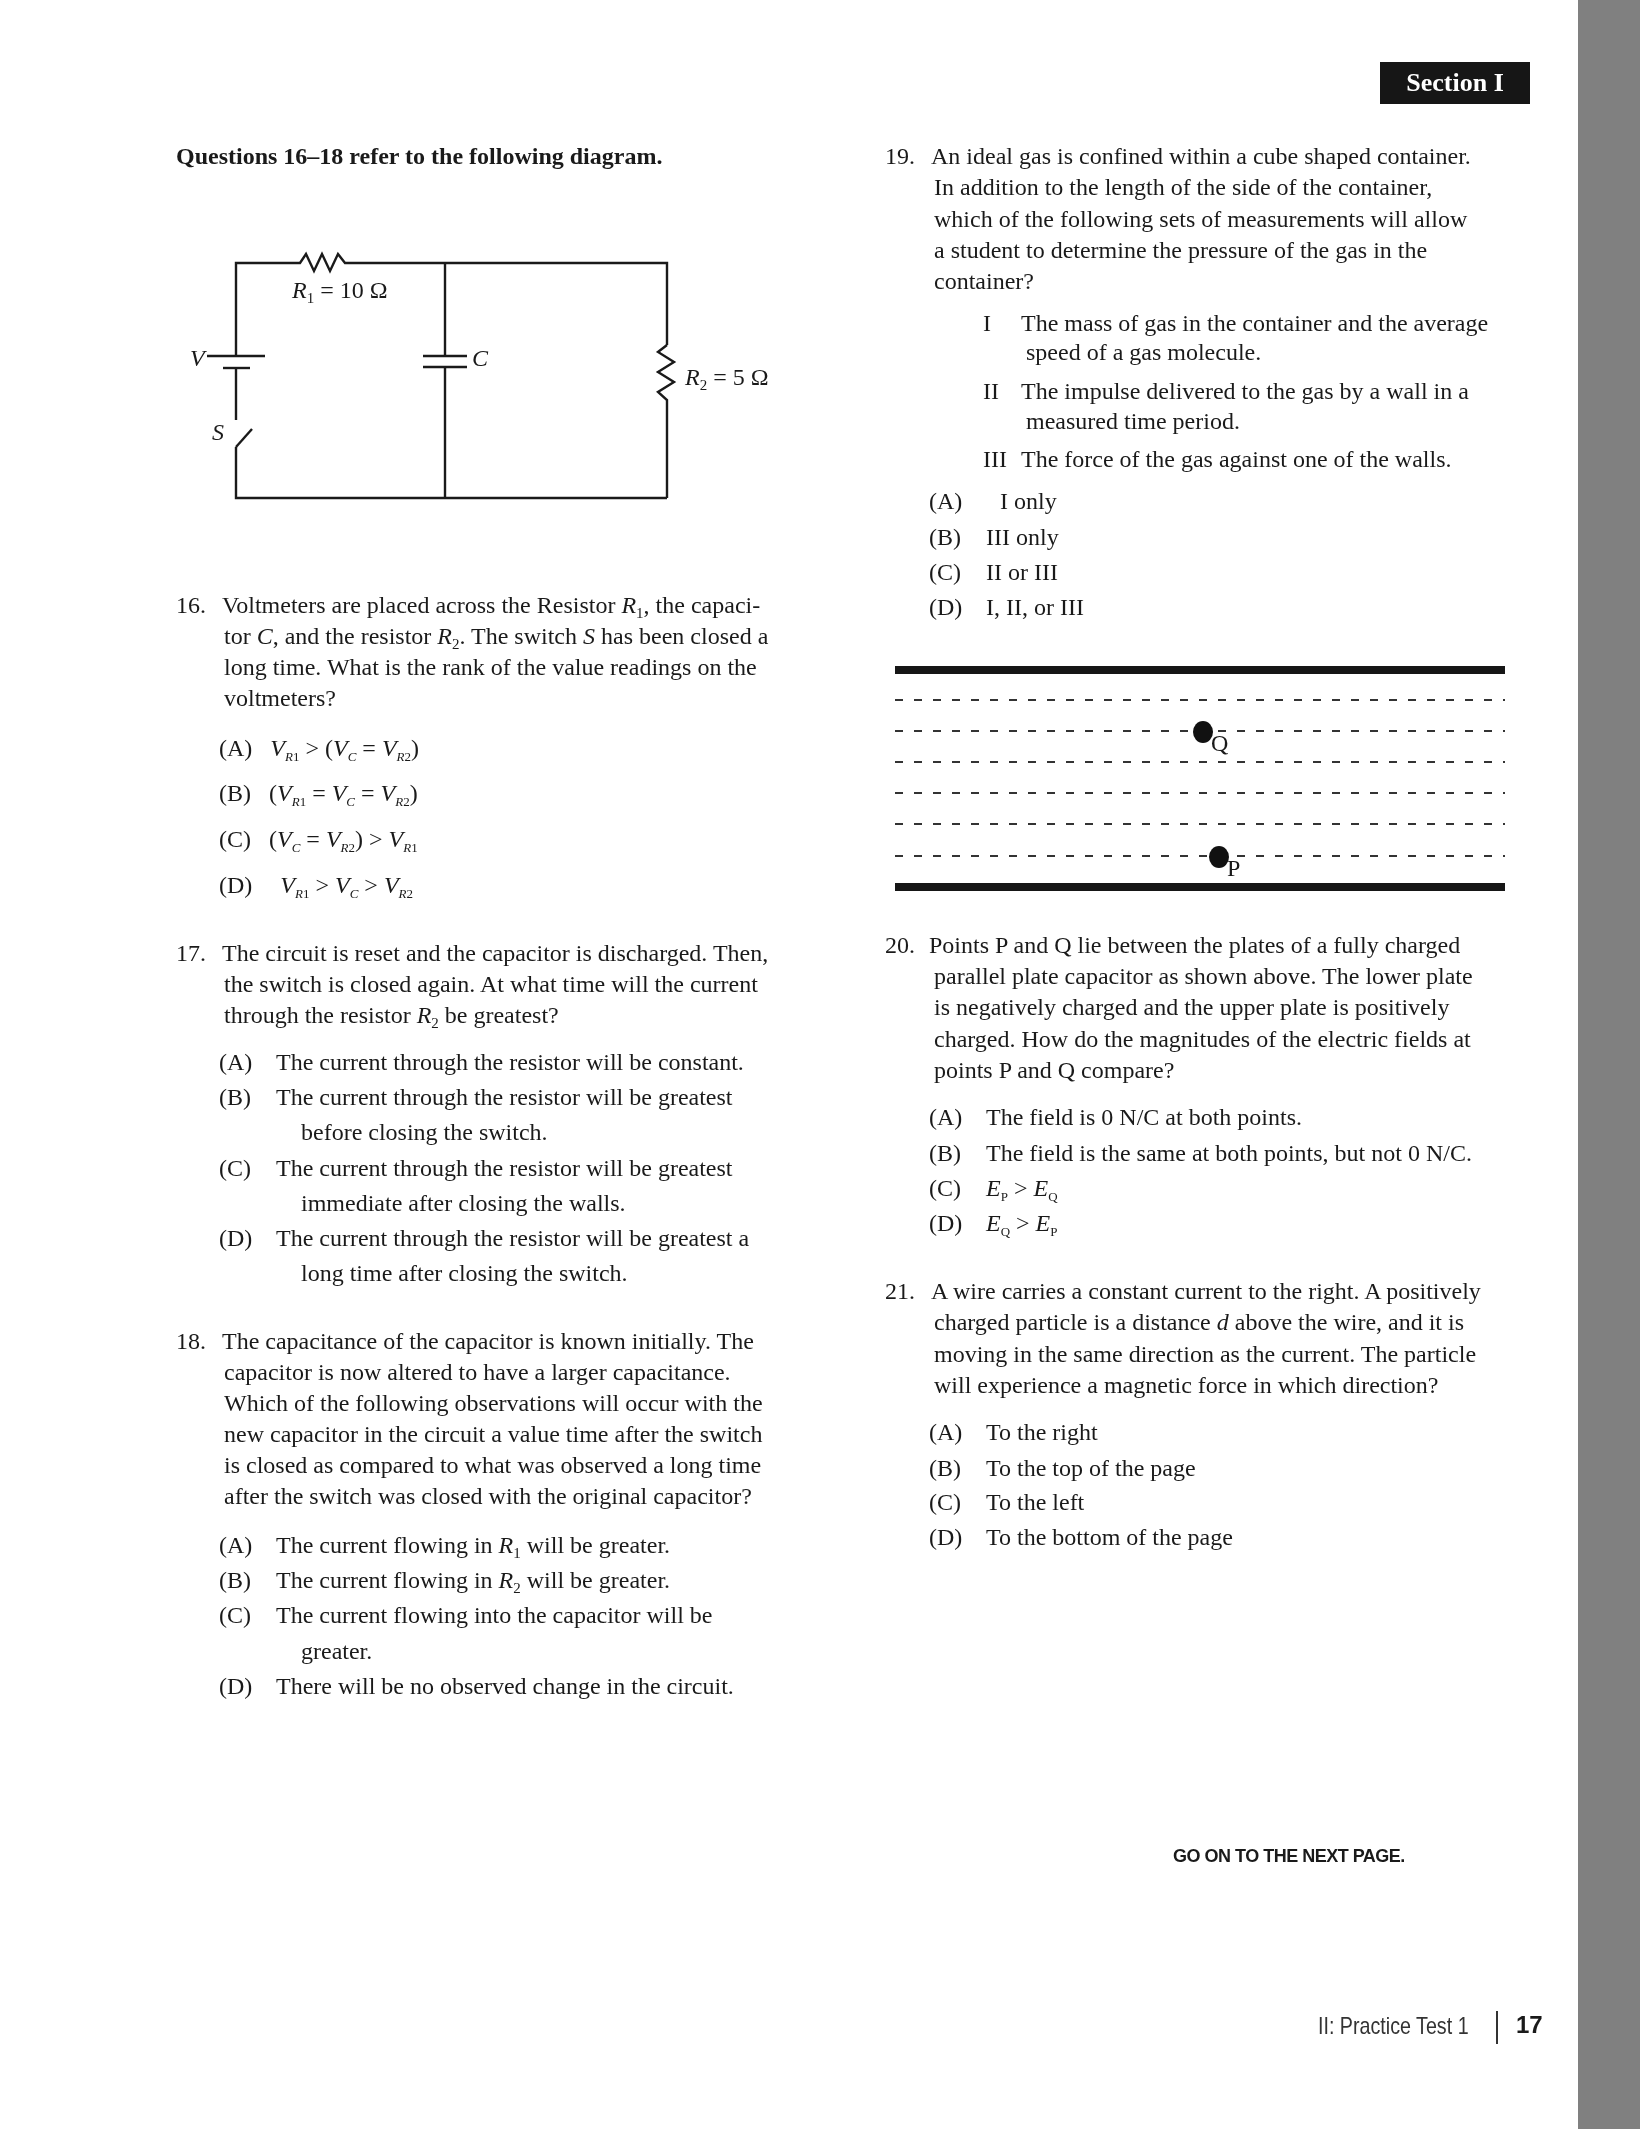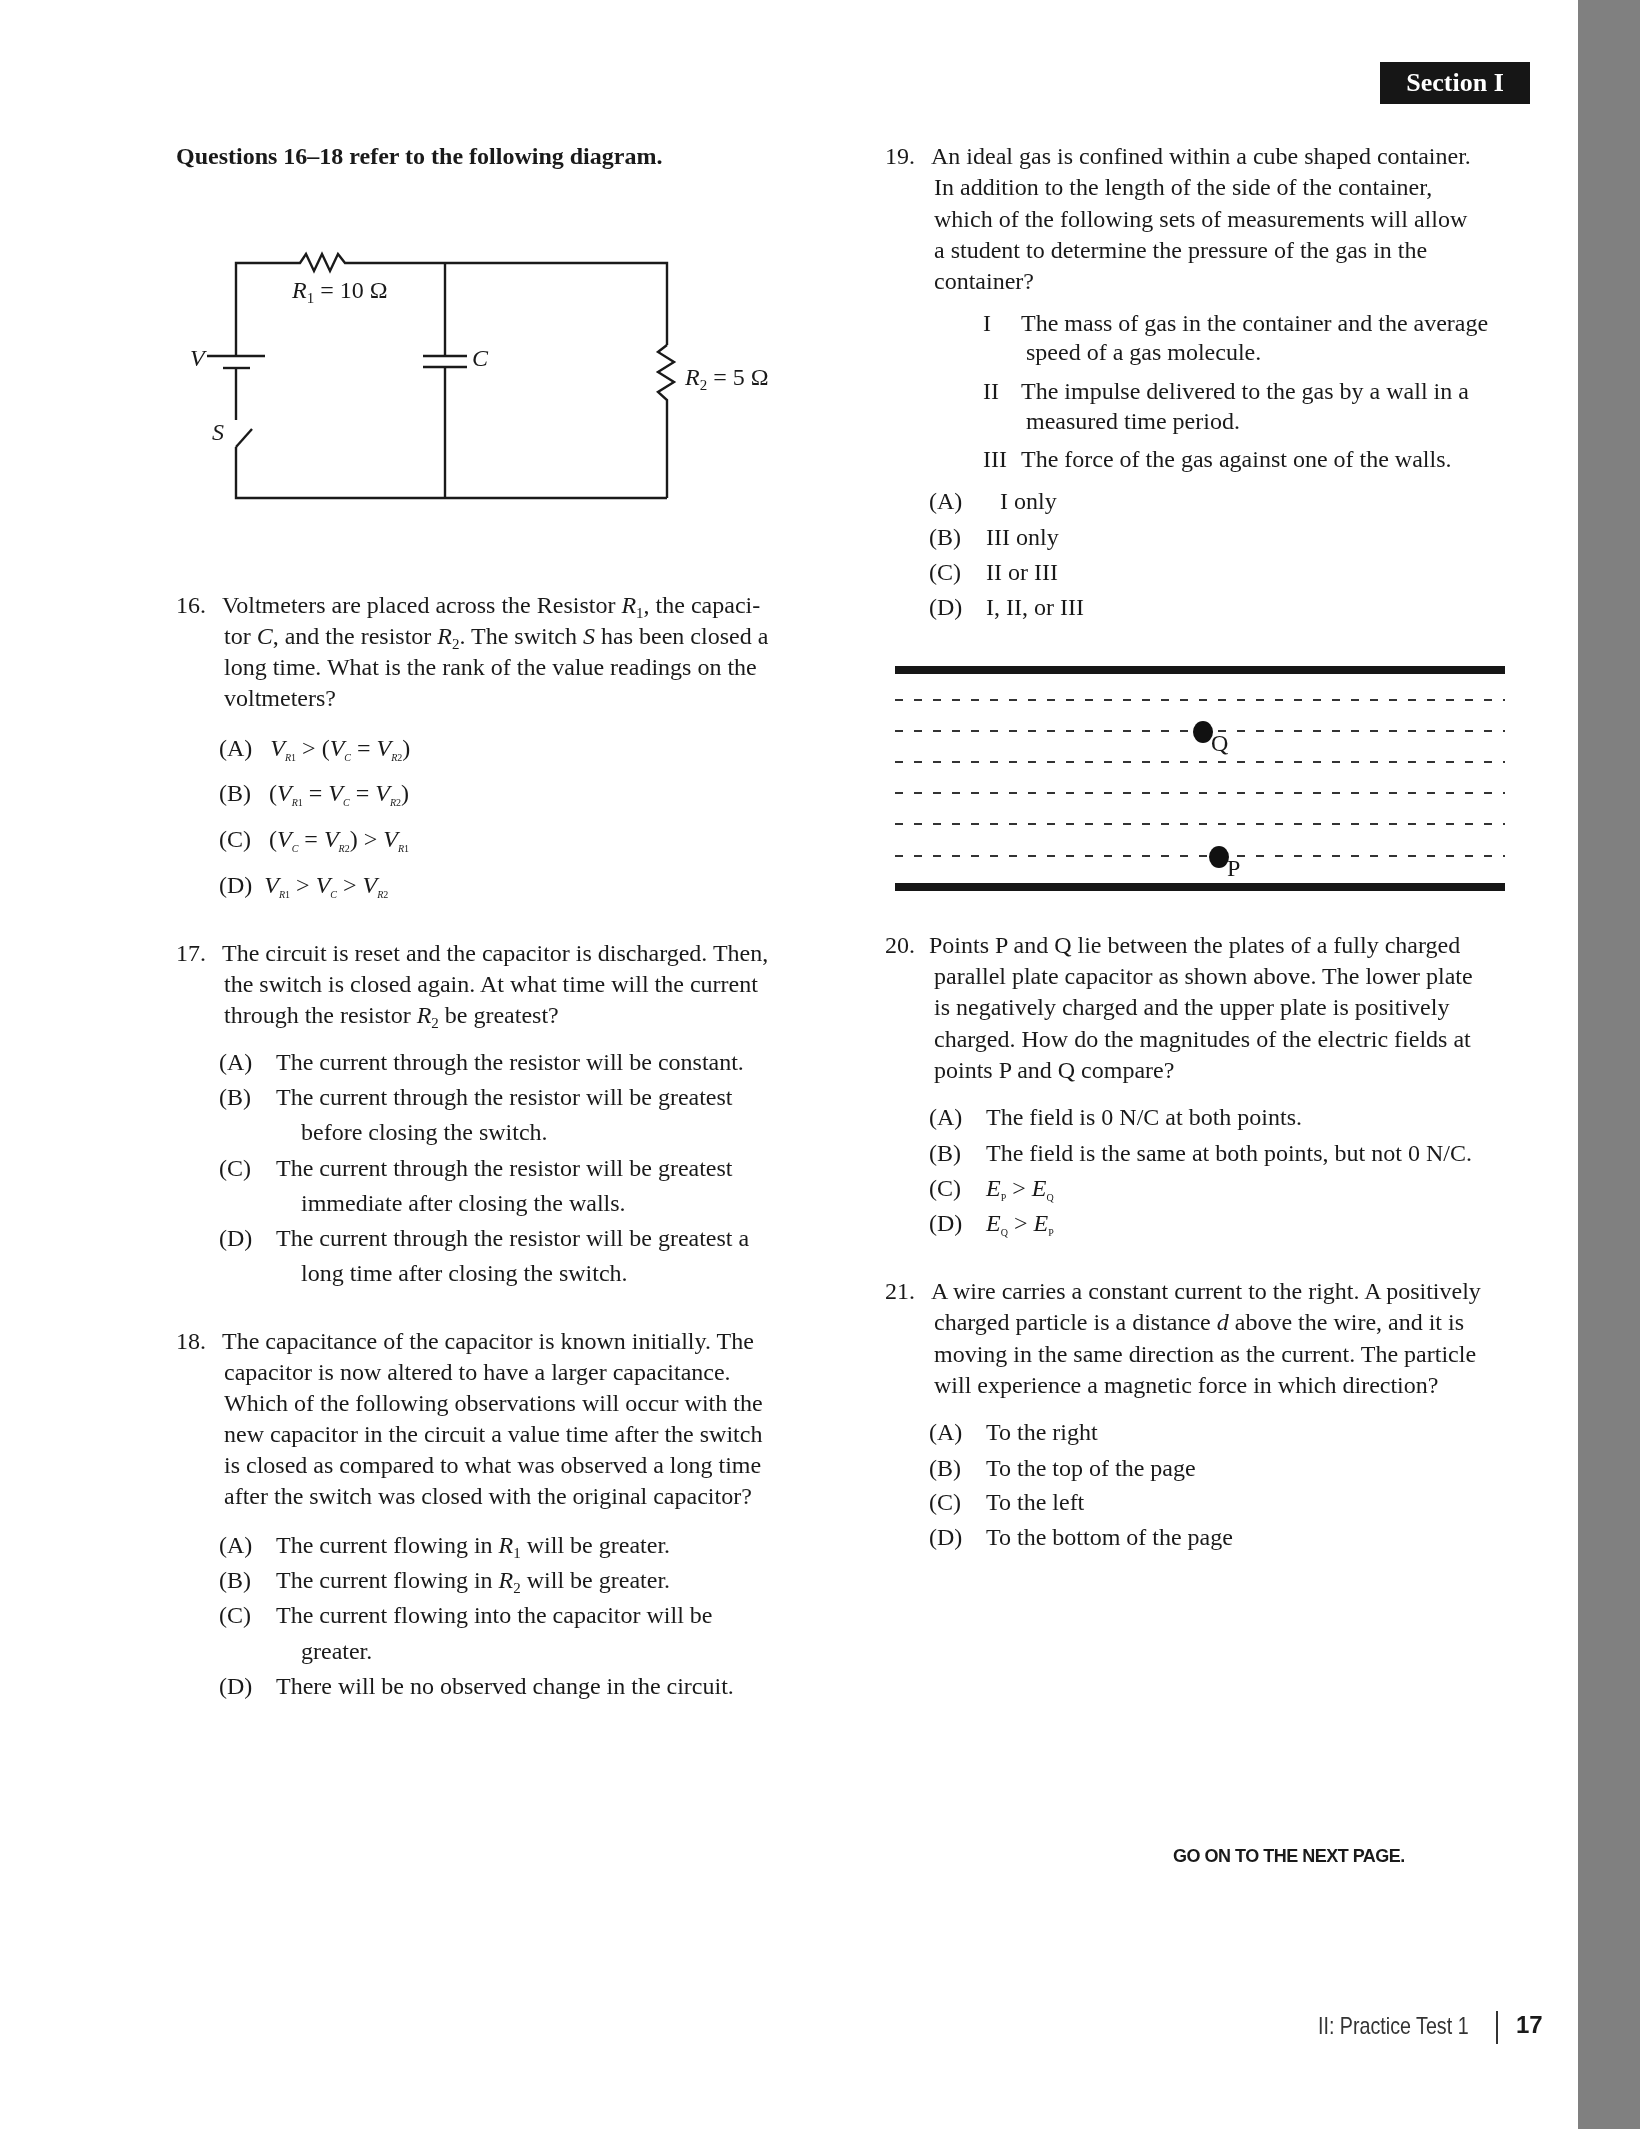--- a/index.html
+++ b/index.html
@@ -6,21 +6,21 @@
   body { width:1640px; height:2129px; position:relative; background:#ffffff; overflow:hidden;
          font-family:"Liberation Serif", serif; color:#1a1a1a; }
   .sidebar { position:absolute; left:1578px; top:0; width:62px; height:2129px; background:#808080; }
   .section-tab { position:absolute; left:1380px; top:62px; width:150px; height:42px; background:#161616;
          color:#fff; font-family:"Liberation Serif", serif; font-weight:bold; font-size:26px;
          display:flex; align-items:center; justify-content:center; }
   .t { position:absolute; font-size:24px; line-height:31px; white-space:nowrap; }
   .bold { font-weight:bold; }
   .i { font-style:italic; }
   sub { font-size:15px; vertical-align:-5px; line-height:0; }
-  sub.s { font-size:10px; }
+  sub.s { font-size:13px; }
   .go { position:absolute; left:1173px; top:1846px; font-family:"Liberation Sans", sans-serif;
         font-weight:bold; font-size:18px; letter-spacing:-0.5px; color:#1a1a1a; white-space:nowrap; }
   .footer-label { position:absolute; left:1318px; top:2012px; font-family:"Liberation Sans", sans-serif;
         font-size:24px; color:#333; transform:scaleX(0.82); transform-origin:left; white-space:nowrap; }
   .footer-sep { position:absolute; left:1496px; top:2011px; width:2px; height:33px; background:#333; }
   .footer-page { position:absolute; left:1516px; top:2011px; font-family:"Liberation Sans", sans-serif;
         font-weight:bold; font-size:24px; color:#1a1a1a; }
   svg { position:absolute; overflow:visible; }
 </style>
 </head>
@@ -63,21 +63,21 @@
 <div>
   <div class="t" style="left:176px;top:590px;">16.</div>
   <div class="t" style="left:222px;top:590px;"><span>Voltmeters are placed across the Resistor </span><span class="i">R</span><sub>1</sub><span>, the capaci-</span></div>
   <div class="t" style="left:224px;top:621px;"><span>tor </span><span class="i">C</span><span>, and the resistor </span><span class="i">R</span><sub>2</sub><span>. The switch </span><span class="i">S</span><span> has been closed a</span></div>
   <div class="t" style="left:224px;top:652px;">long time. What is the rank of the value readings on the</div>
   <div class="t" style="left:224px;top:683px;">voltmeters?</div>
 
   <div class="t" style="left:219px;top:733px;"><span>(A)</span><span style="margin-left:18px"><span class="i">V</span><sub class="s"><span class="i">R</span><span>1</span></sub><span> &gt; </span><span>(</span><span class="i">V</span><sub class="s i">C</sub><span> = </span><span class="i">V</span><sub class="s"><span class="i">R</span><span>2</span></sub><span>)</span></span></div>
   <div class="t" style="left:219px;top:778px;"><span>(B)</span><span style="margin-left:18px"><span>(</span><span class="i">V</span><sub class="s"><span class="i">R</span><span>1</span></sub><span> = </span><span class="i">V</span><sub class="s i">C</sub><span> = </span><span class="i">V</span><sub class="s"><span class="i">R</span><span>2</span></sub><span>)</span></span></div>
   <div class="t" style="left:219px;top:824px;"><span>(C)</span><span style="margin-left:18px"><span>(</span><span class="i">V</span><sub class="s i">C</sub><span> = </span><span class="i">V</span><sub class="s"><span class="i">R</span><span>2</span></sub><span>)</span><span> &gt; </span><span class="i">V</span><sub class="s"><span class="i">R</span><span>1</span></sub></span></div>
-  <div class="t" style="left:219px;top:870px;"><span>(D)</span><span style="margin-left:12px"><span class="i">V</span><sub class="s"><span class="i">R</span><span>1</span></sub><span> &gt; </span><span class="i">V</span><sub class="s i">C</sub><span> &gt; </span><span class="i">V</span><sub class="s"><span class="i">R</span><span>2</span></sub></span></div>
+  <div class="t" style="left:219px;top:870px;"><span>(D)</span><span style="margin-left:28px"><span class="i">V</span><sub class="s"><span class="i">R</span><span>1</span></sub><span> &gt; </span><span class="i">V</span><sub class="s i">C</sub><span> &gt; </span><span class="i">V</span><sub class="s"><span class="i">R</span><span>2</span></sub></span></div>
 </div>
 
 <div>
   <div class="t" style="left:176px;top:938px;">17.</div>
   <div class="t" style="left:222px;top:938px;">The circuit is reset and the capacitor is discharged. Then,</div>
   <div class="t" style="left:224px;top:969px;">the switch is closed again. At what time will the current</div>
   <div class="t" style="left:224px;top:1000px;"><span>through the resistor </span><span class="i">R</span><sub>2</sub><span> be greatest?</span></div>
 
   <div class="t" style="left:219px;top:1047px;"><span>(A)</span></div>
   <div class="t" style="left:276px;top:1047px;font-family:Liberation Serif, serif;">The current through the resistor will be constant.</div>

